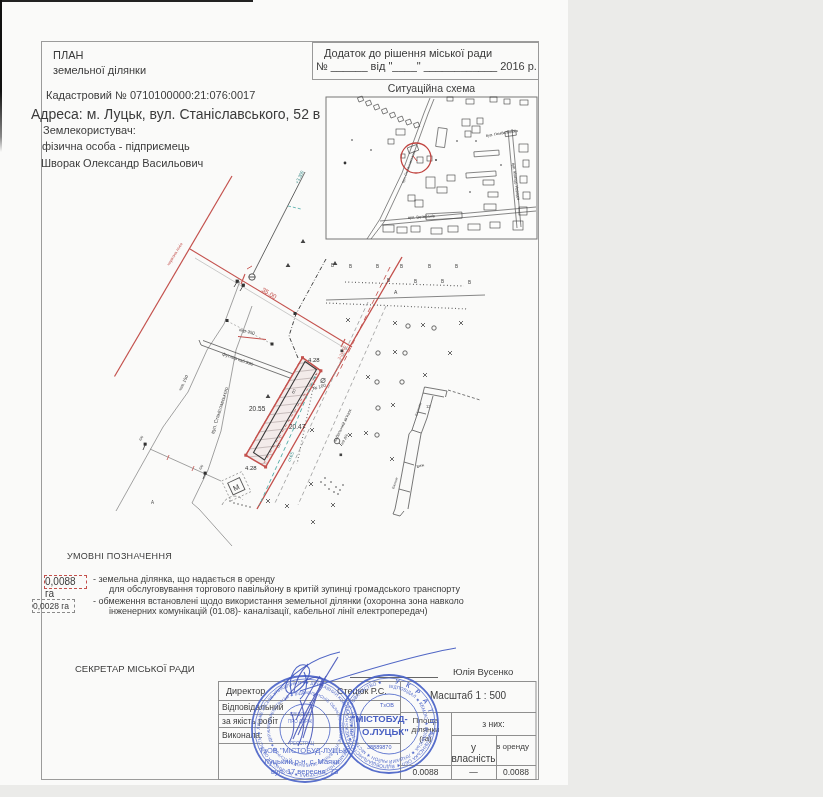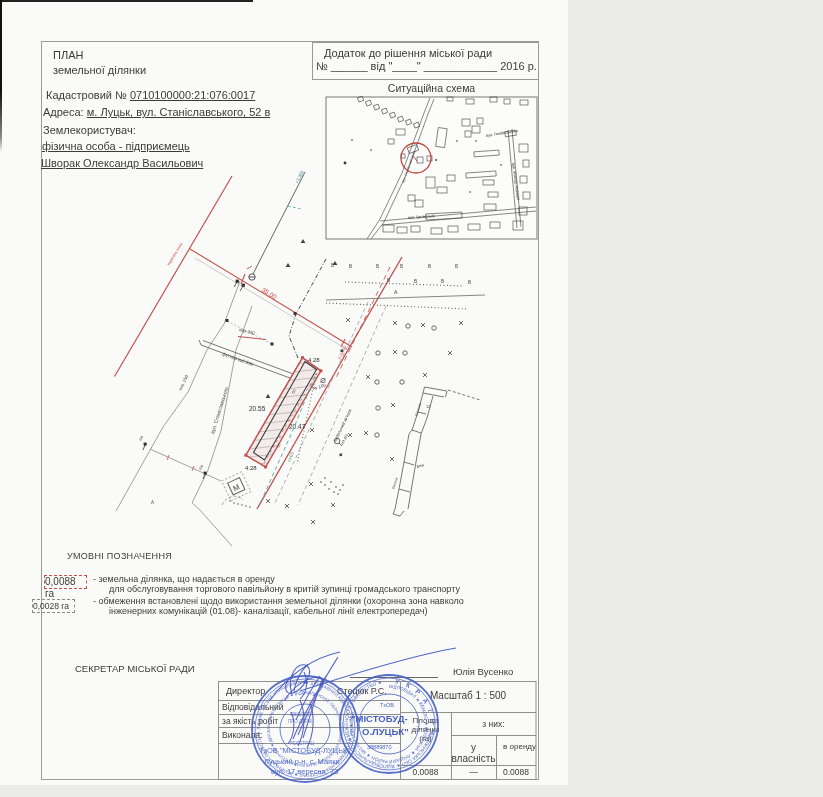--- a/index.html
+++ b/index.html
@@ -1,34 +1,34 @@
 <!DOCTYPE html>
 <html><head><meta charset="utf-8">
 <style>
 html,body{margin:0;padding:0}
 body{width:823px;height:797px;background:#ebebe9;overflow:hidden;position:relative;
 font-family:"Liberation Sans",sans-serif;color:#3b3b3b}
 .abs{position:absolute}
-.u{text-decoration:underline}
+.u{}
 </style></head>
 <body>
 
 <div class="abs" style="left:0;top:0;width:568px;height:785px;background:#fafaf9"></div>
 
 <div class="abs" style="left:0;top:0;width:253px;height:2px;background:#222"></div>
 
 <div class="abs" style="left:0;top:0;width:2px;height:152px;background:linear-gradient(#111 60%,#888 90%,rgba(0,0,0,0))"></div>
 
 <div class="abs" style="left:41px;top:41px;width:496px;height:737px;border:1px solid #9b9b9b"></div>
 
 <div class="abs" style="left:53px;top:48px;width:130px;text-align:left;font-size:11px;line-height:15px">ПЛАН<br>земельної ділянки</div>
 
 <div class="abs" style="left:46px;top:89px;font-size:11px">Кадастровий № <span class="u">0710100000:21:076:0017</span></div>
 
-<div class="abs" style="left:43px;top:106px;font-size:11px">Адреса: <span class="u">м. Луцьк, вул. Станіславського, 52 в</span></div>
+<div class="abs" style="left:31px;top:106px;font-size:14px">Адреса: <span class="u">м. Луцьк, вул. Станіславського, 52 в</span></div>
 
 <div class="abs" style="left:43px;top:124px;font-size:11px">Землекористувач:</div>
 
 <div class="abs" style="left:42px;top:140px;font-size:11px"><span class="u">фізична особа - підприємець</span></div>
 
 <div class="abs" style="left:41px;top:157px;font-size:11px"><span class="u">Шворак Олександр Васильович</span></div>
 
 <div class="abs" style="left:312px;top:42px;width:225px;height:36px;border:1px solid #999"></div>
 
 <div class="abs" style="left:324px;top:47px;font-size:11px">Додаток до рішення міської ради</div>
@@ -62,21 +62,21 @@
 <div class="abs" style="left:222px;top:730px;font-size:8.5px">Виконала:</div>
 
 <div class="abs" style="left:400px;top:690px;width:136px;text-align:center;font-size:10px">Масштаб 1 : 500</div>
 
 <div class="abs" style="left:400px;top:716px;width:51px;text-align:center;font-size:8px;line-height:9px;color:#444">Площа<br>ділянки<br>(га)</div>
 
 <div class="abs" style="left:451px;top:719px;width:85px;text-align:center;font-size:8.5px">з них:</div>
 
 <div class="abs" style="left:451px;top:742px;width:45px;text-align:center;font-size:10px">у власність</div>
 
-<div class="abs" style="left:496px;top:742px;width:40px;text-align:right;font-size:8px">в оренду</div>
+<div class="abs" style="left:496px;top:742px;width:40px;text-align:left;font-size:8px">в оренду</div>
 
 <div class="abs" style="left:400px;top:767px;width:51px;text-align:center;font-size:8.5px">0.0088</div>
 
 <div class="abs" style="left:451px;top:767px;width:45px;text-align:center;font-size:8.5px">—</div>
 
 <div class="abs" style="left:496px;top:767px;width:40px;text-align:center;font-size:8.5px">0.0088</div>
 
 <svg class="abs" style="left:0;top:0" width="568" height="785" viewBox="0 0 568 785">
 
 <g stroke="#8f8f8f" stroke-width="1" fill="none">

